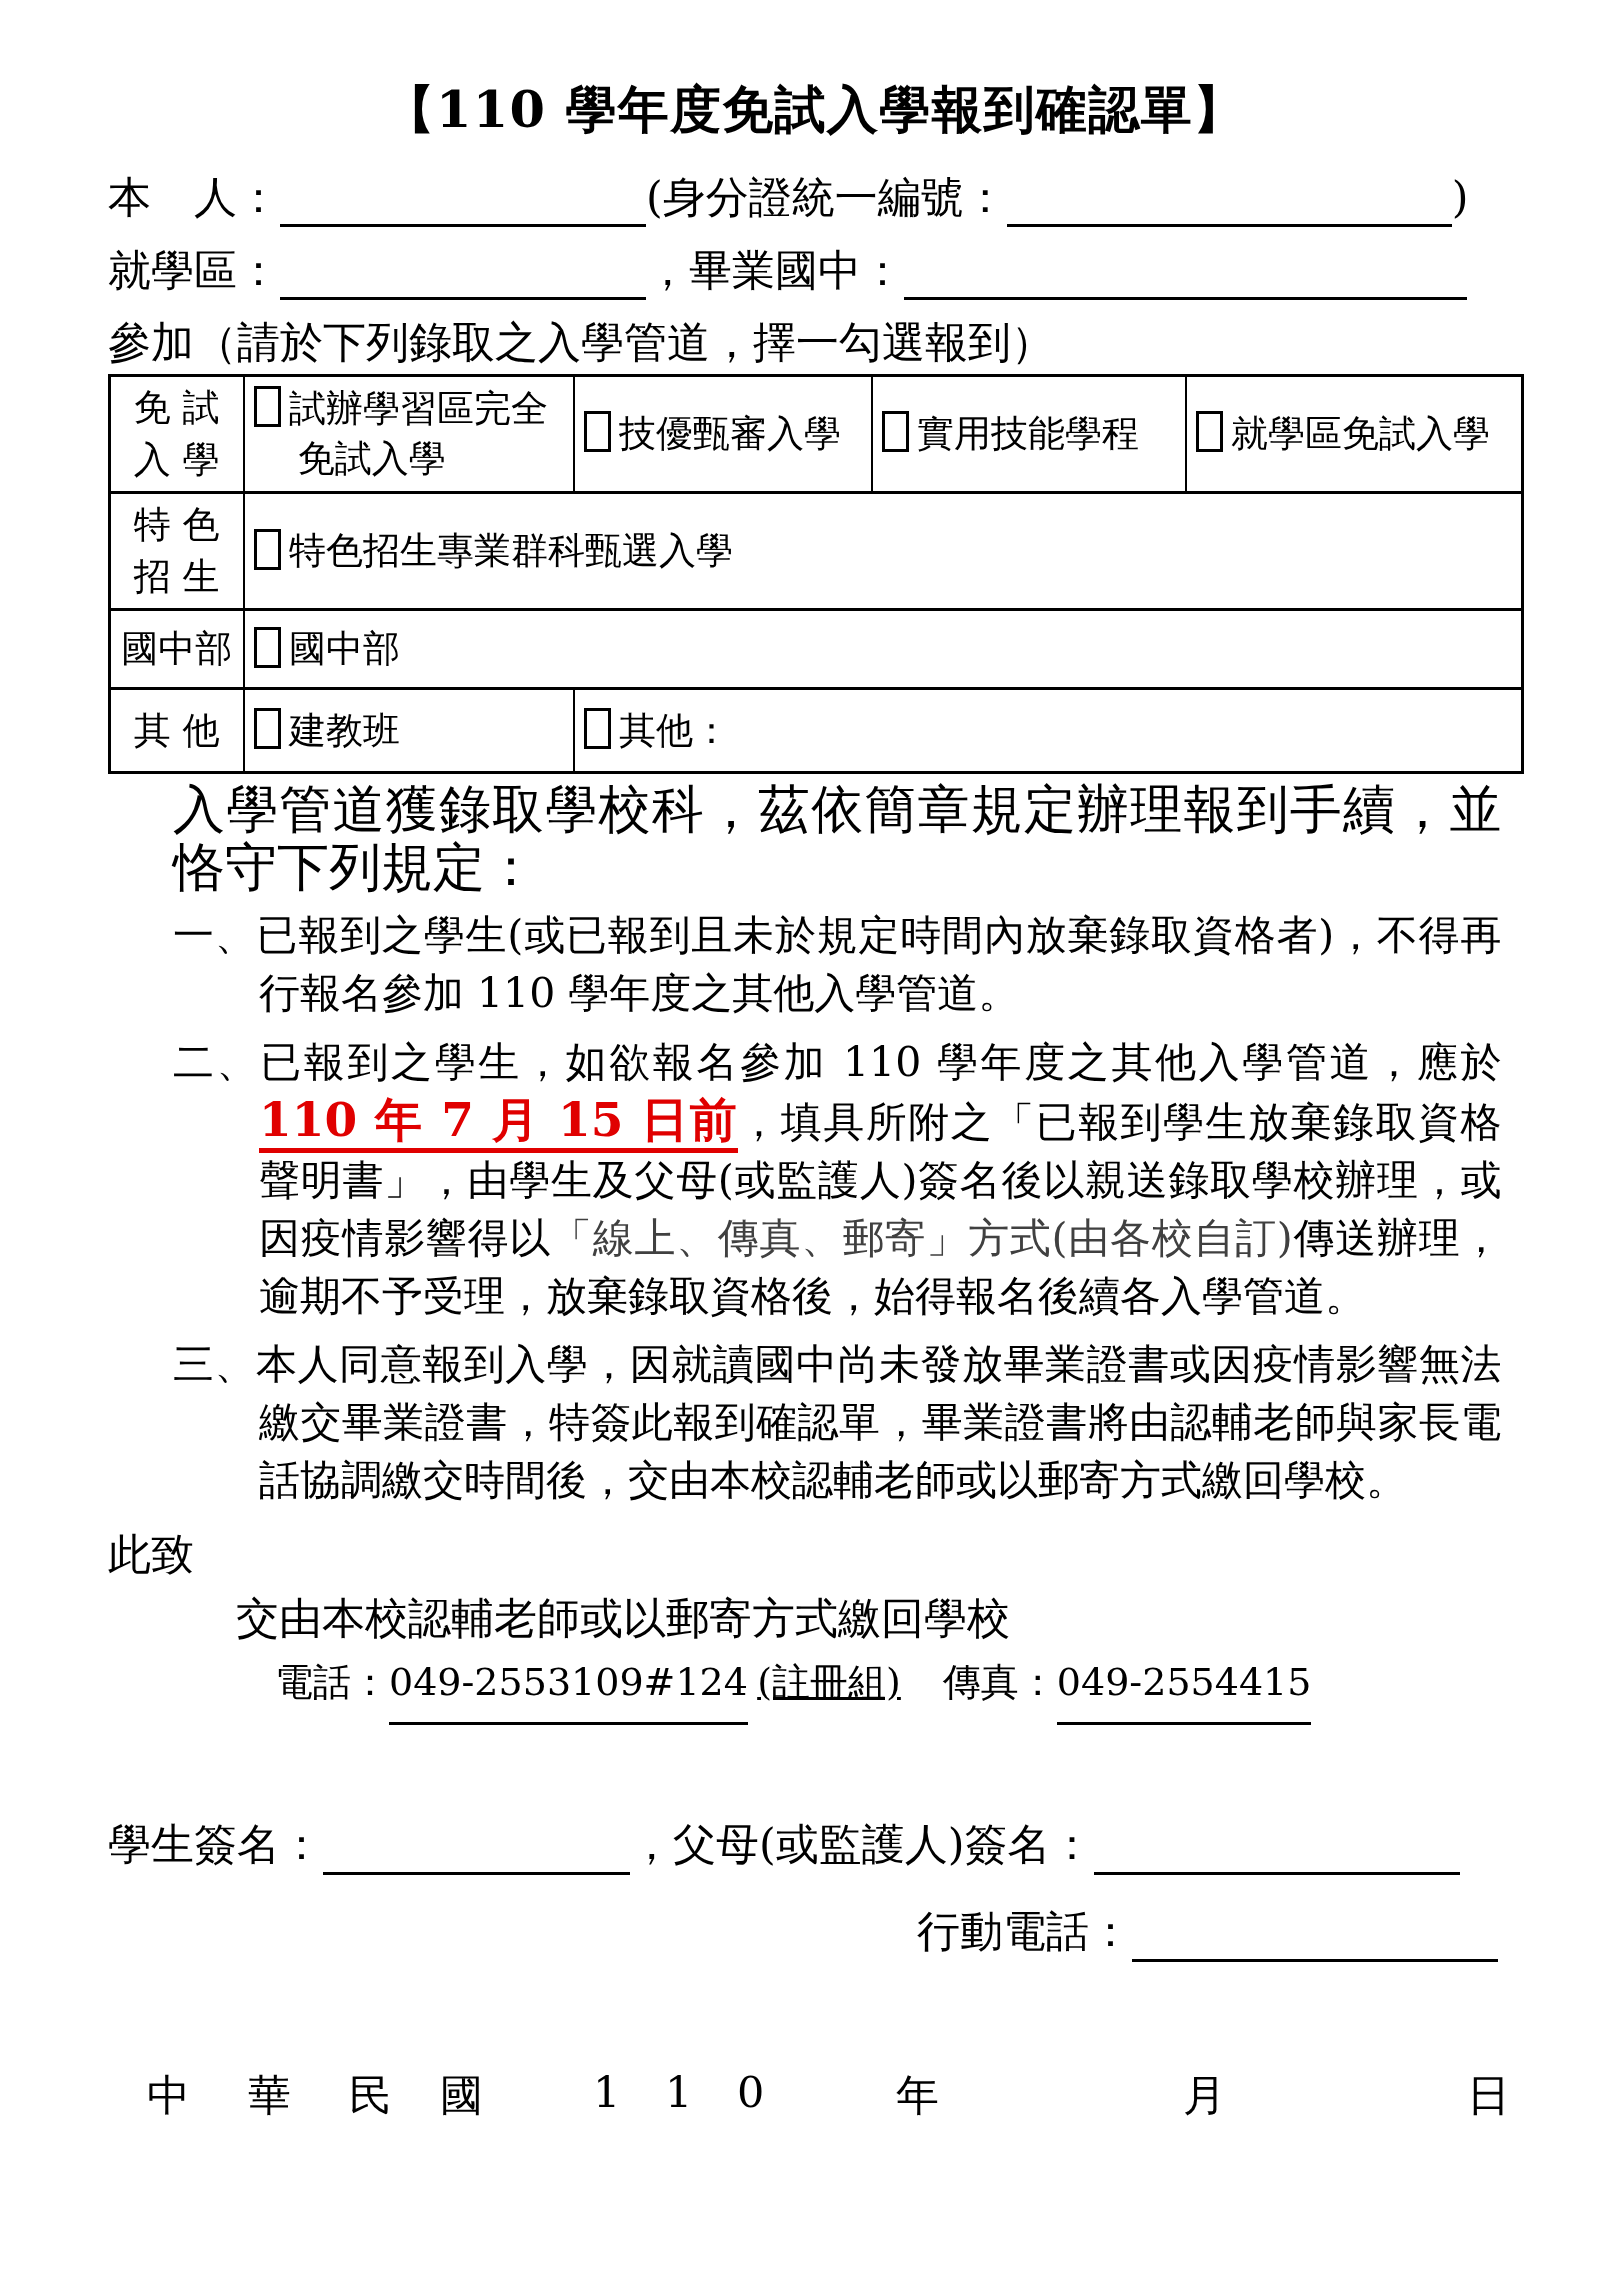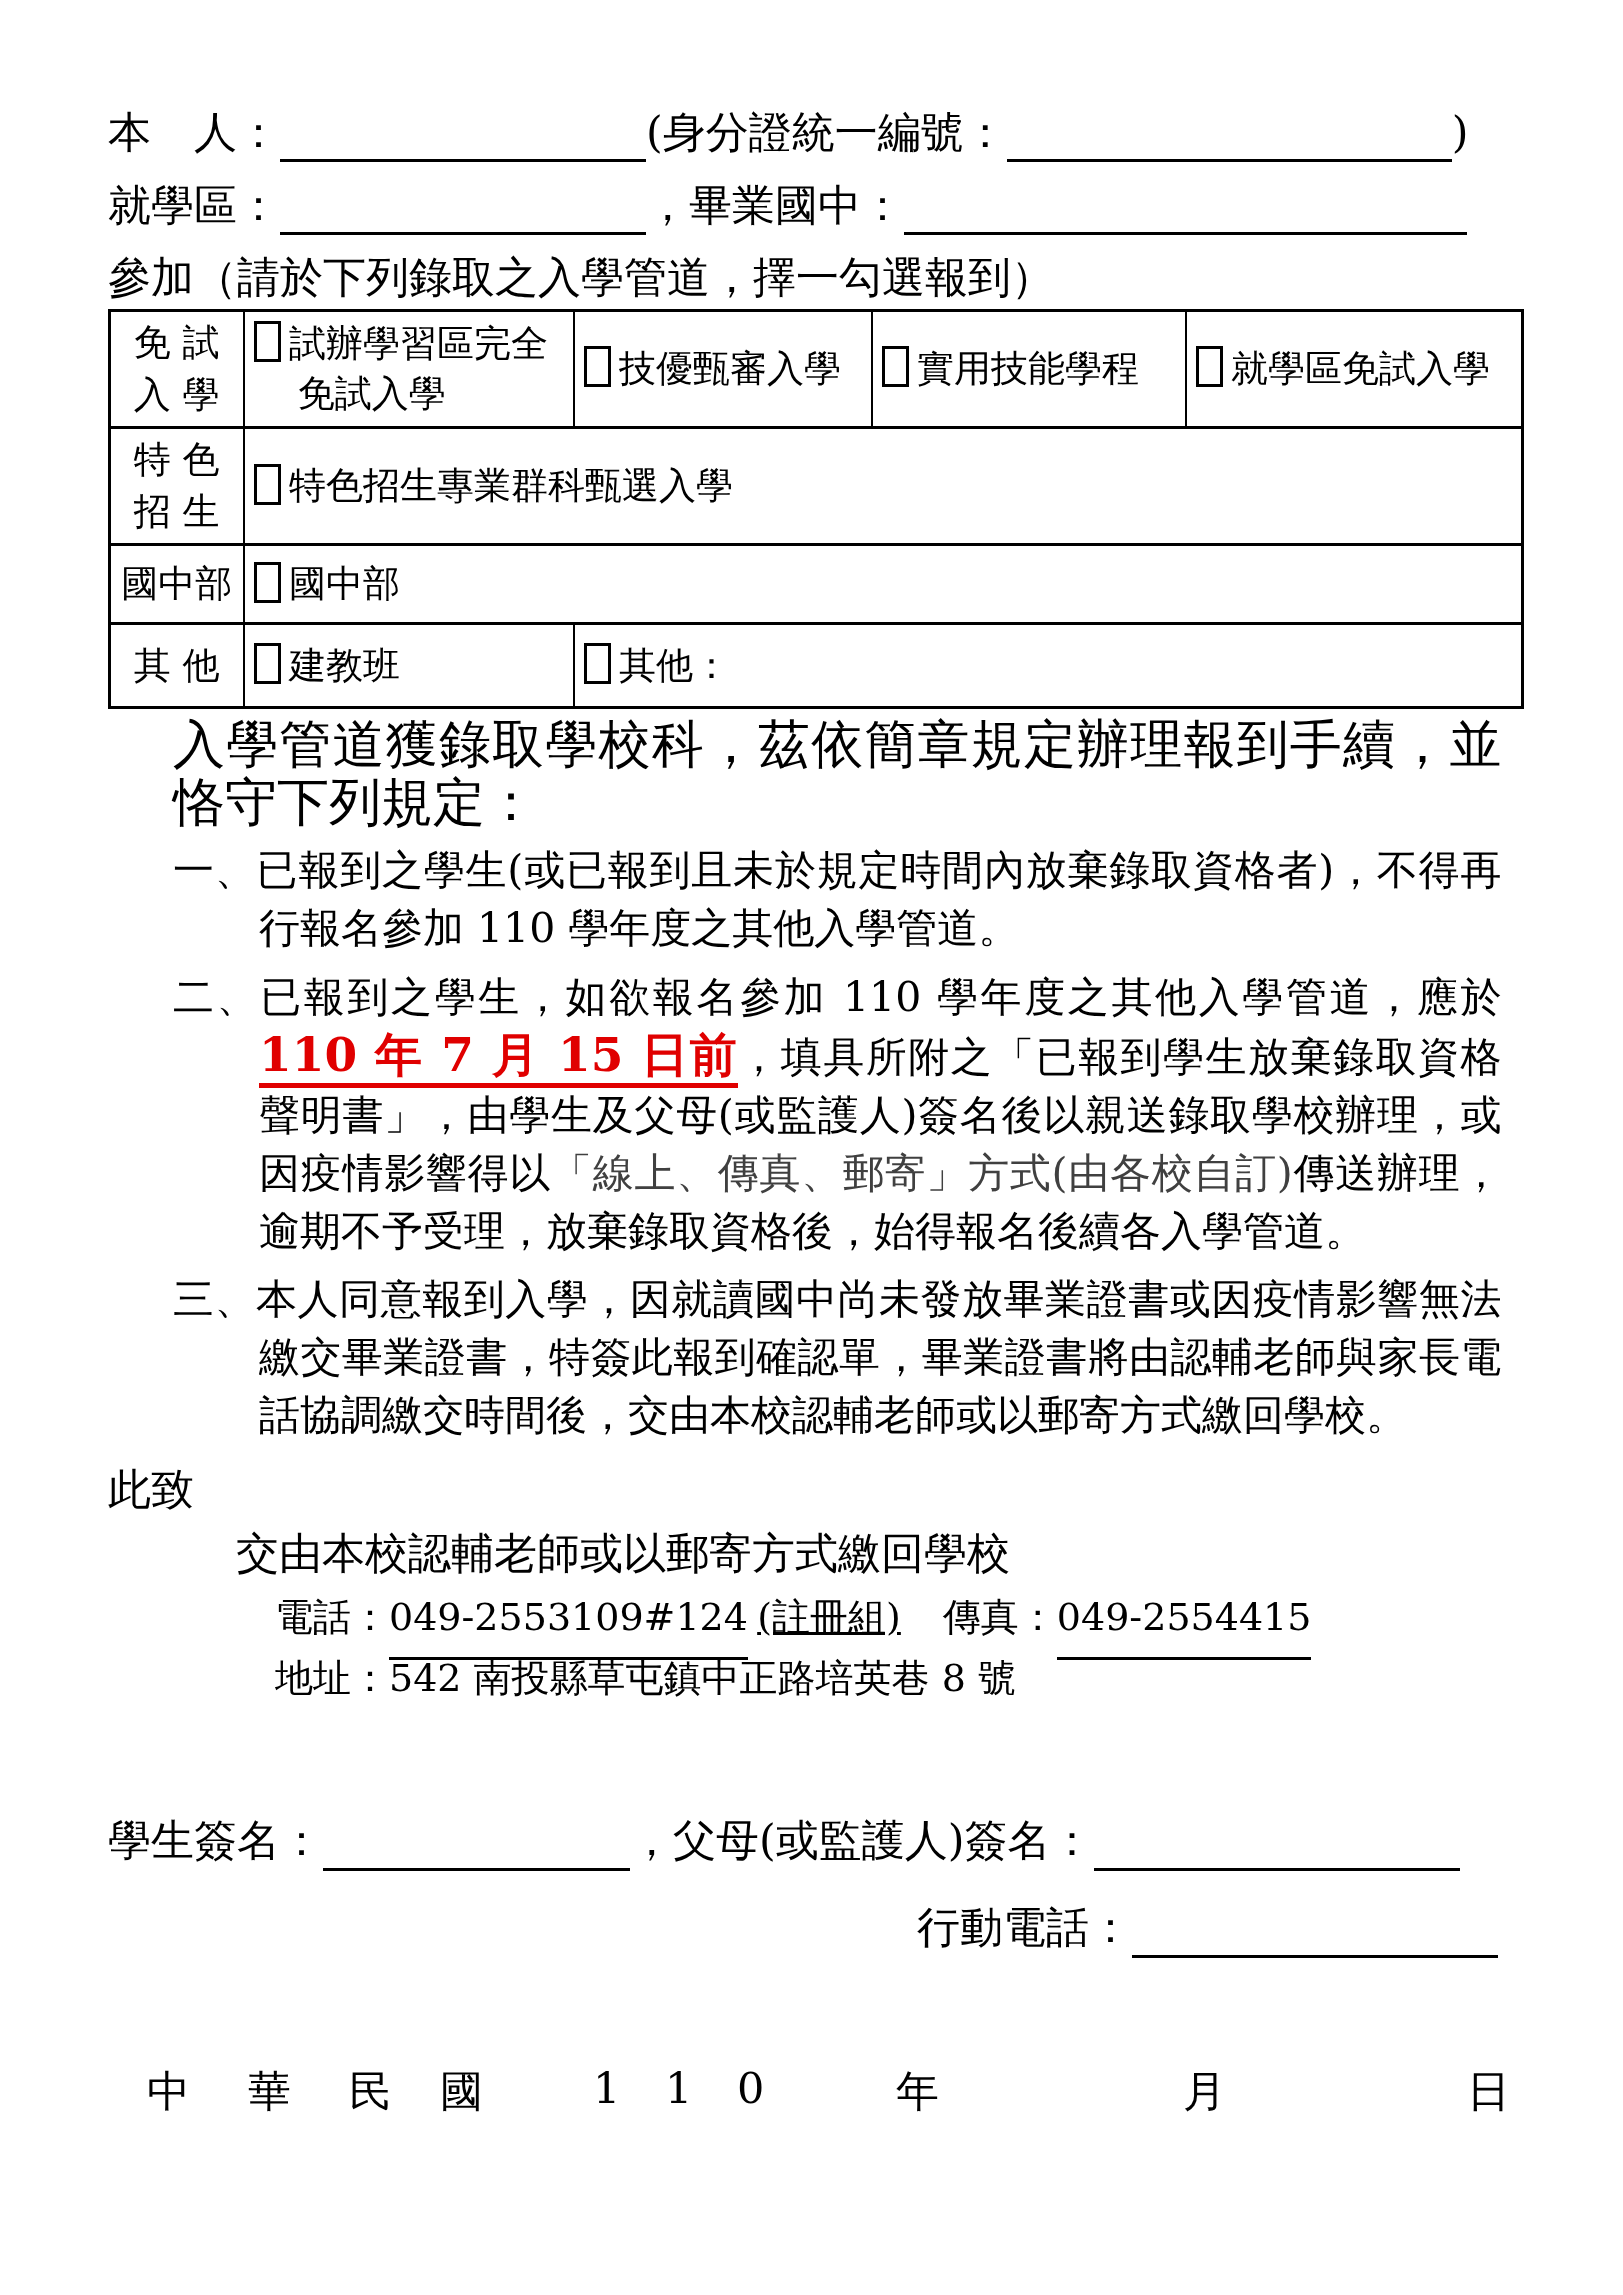--- a/index.html
+++ b/index.html
@@ -129,20 +129,21 @@
   .dateline span:nth-child(7)  { left:629px;  }
   .dateline span:nth-child(8)  { left:788px; }
   .dateline span:nth-child(9)  { left:1075px; }
   .dateline span:nth-child(10) { left:1359px; }
 </style>
 </head>
 <body>
 
 <div class="page">
 
+  <div class="title">【110 學年度免試入學報到確認單】</div>
 
   <div class="fline fline1">
     <span>本　人：</span><span class="blank b-name"></span><span>(身分證統一編號：</span><span class="blank b-id"></span><span>)</span>
   </div>
 
   <div class="fline fline2">
     <span>就學區：</span><span class="blank b-dist"></span><span>，畢業國中：</span><span class="blank b-jhs"></span>
   </div>
 
   <div class="fline fline3">參加（請於下列錄取之入學管道，擇一勾選報到）</div>
@@ -212,23 +213,20 @@
   </div>
 
   <div class="salute">此致</div>
 
   <div class="school">交由本校認輔老師或以郵寄方式繳回學校</div>
 
   <div class="contact">
     <span>電話：</span><span class="num-u">049-2553109#124</span><span class="note">(註冊組)</span><span class="faxgrp">傳真：</span><span class="num-u">049-2554415</span>
   </div>
 
-  <div class="addr">
-    <span>地址：</span><span>542 南投縣草屯鎮中正路培英巷 8 號</span>
-  </div>
 
   <div class="sig">
     <span>學生簽名：</span><span class="blank b-sig-student"></span><span>，父母(或監護人)簽名：</span><span class="blank b-sig-parent"></span>
   </div>
 
   <div class="sig2">
     <span>行動電話：</span><span class="blank b-mobile"></span>
   </div>
 
   <div class="dateline">

